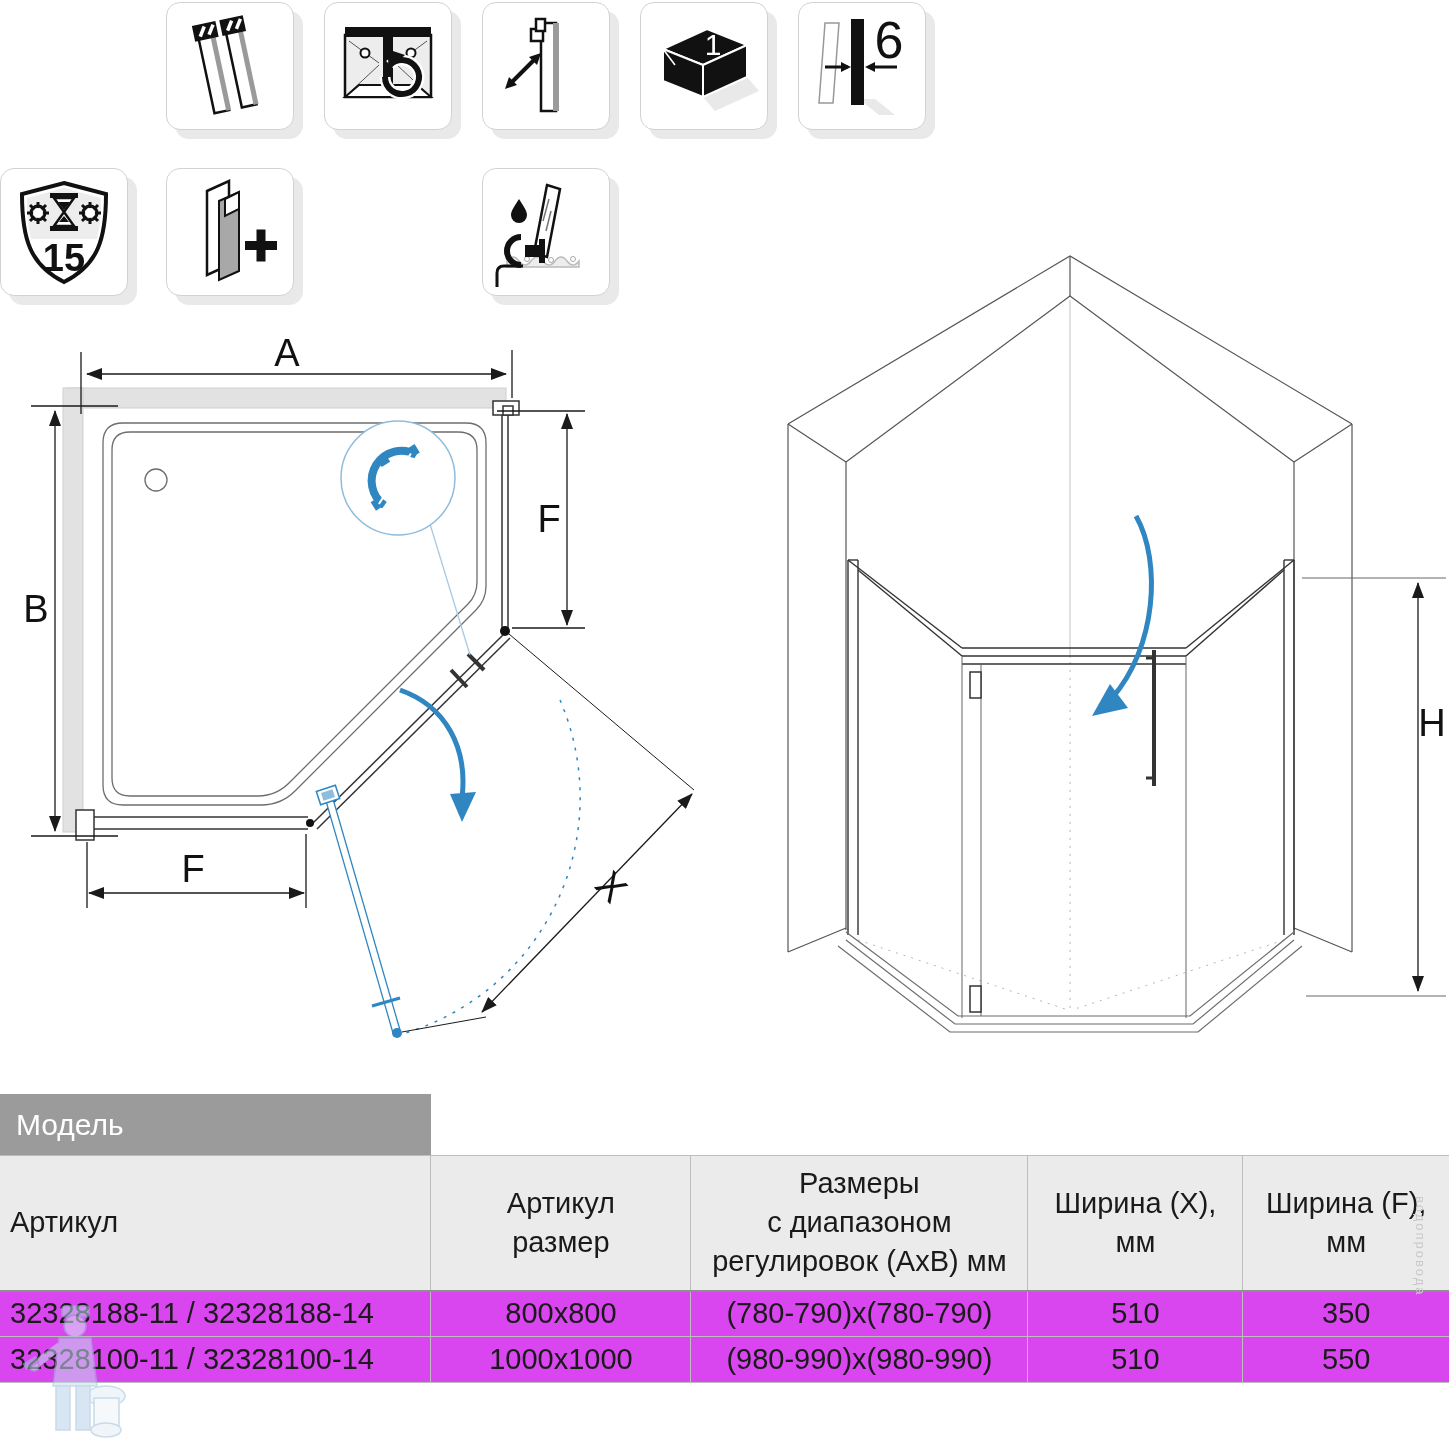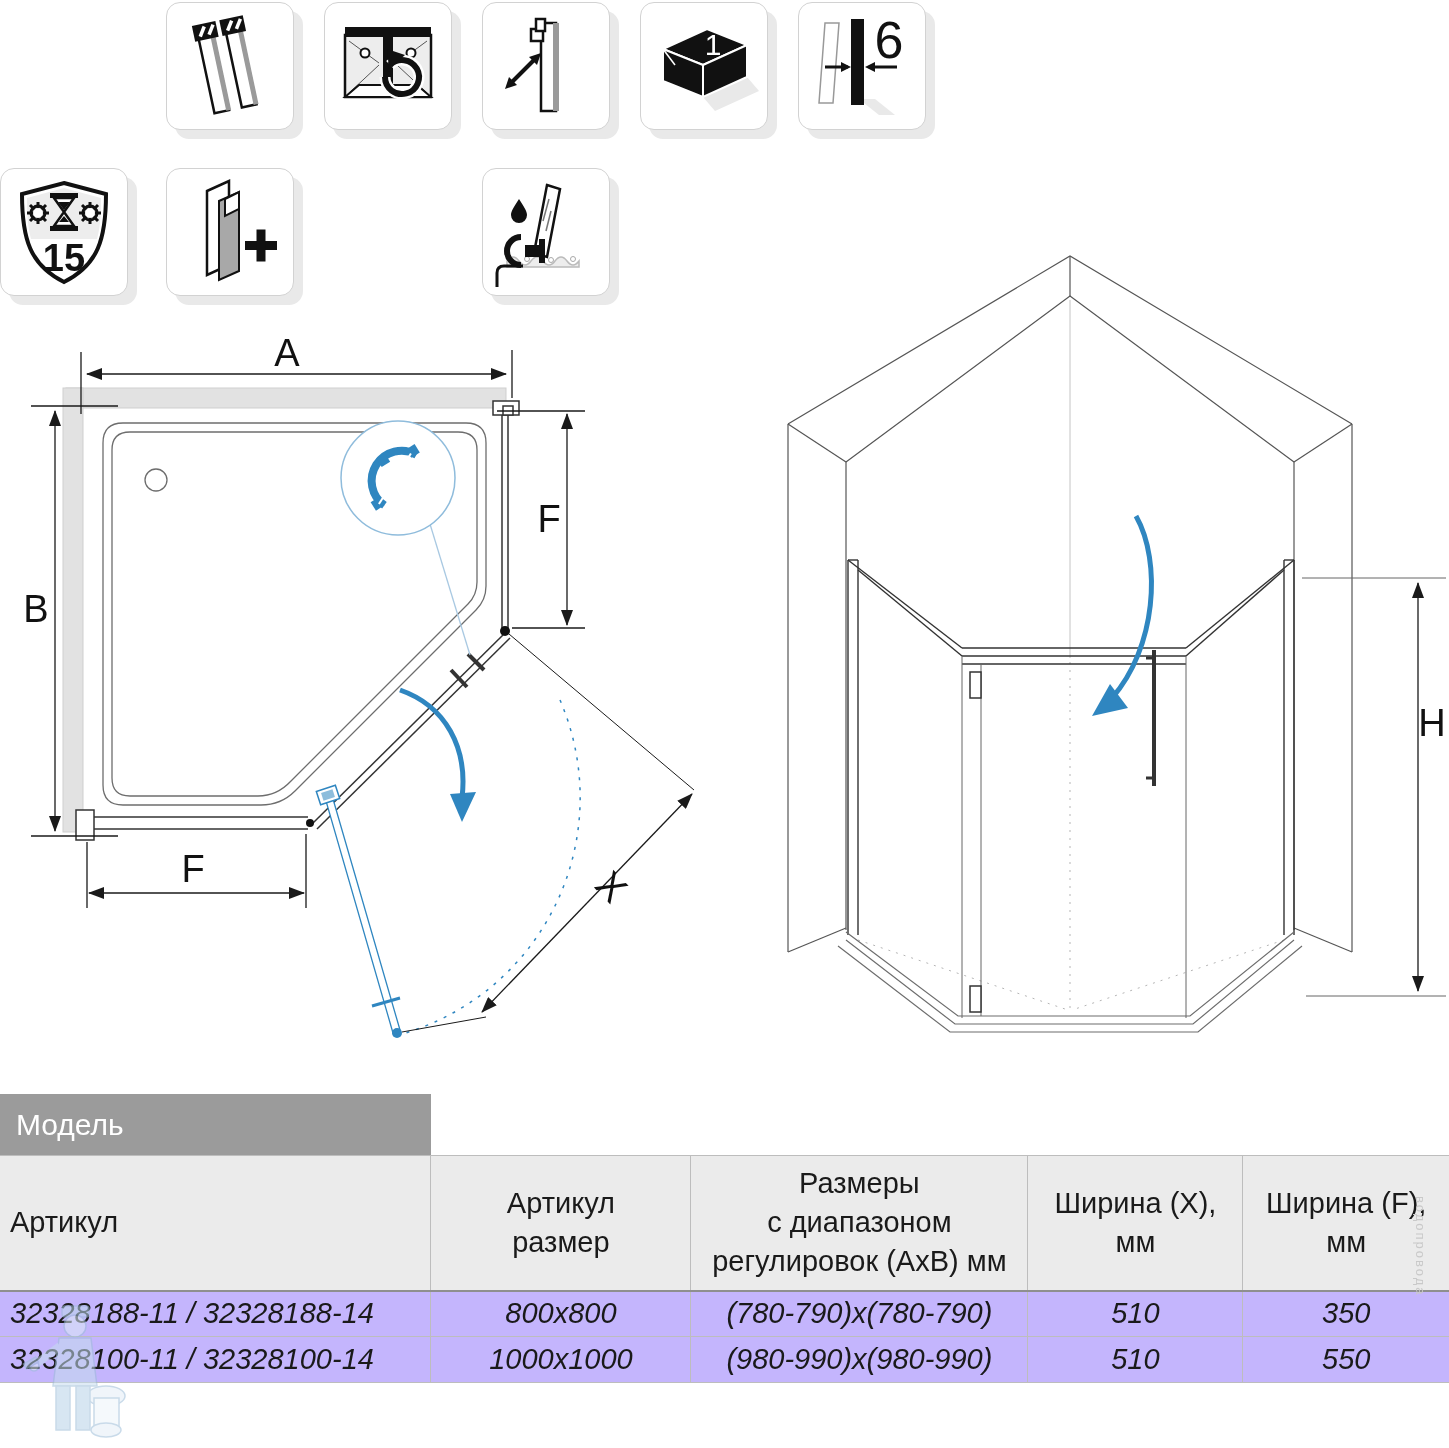--- a/index.html
+++ b/index.html
@@ -15,21 +15,21 @@
   .dimlabel{font-size:38px;fill:#111;}
   
   .model-bar{position:absolute;left:0;top:1094px;width:431px;height:61px;background:#9b9b9b;
              color:#fff;font-size:30px;line-height:61px;padding-left:16px;box-sizing:border-box;}
   table.spec{position:absolute;left:0;top:1155px;width:1449px;border-collapse:collapse;
              table-layout:fixed;font-size:29px;}
   table.spec th,table.spec td{border:1px solid #bdbdbd;padding:0 10px;text-align:center;
              font-weight:normal;color:#1a1a1a;box-sizing:border-box;}
   table.spec thead th{background:#ebebeb;height:135px;white-space:pre-line;line-height:1.35;
              border-bottom:2px solid #8f8f8f;}
-  table.spec td{height:46px;background:#c4b5fd;font-style:italic;}
+  table.spec td{height:46px;background:#d946ef;}
   table.spec th:first-child,table.spec td:first-child{text-align:left;border-left:none;}
   table.spec th:last-child,table.spec td:last-child{border-right:none;}
   table.spec tbody tr:last-child td{border-bottom:1px solid #bdbdbd;}
   
   .wm-plumber{position:absolute;left:6px;top:1298px;opacity:.55;pointer-events:none;z-index:5;}
   .wm-vertical{position:absolute;left:1428px;top:1196px;width:180px;color:#c9c9c9;font-size:13px;
                letter-spacing:2px;transform-origin:0 0;transform:rotate(90deg);
                pointer-events:none;z-index:5;}
 </style>
 </head>

